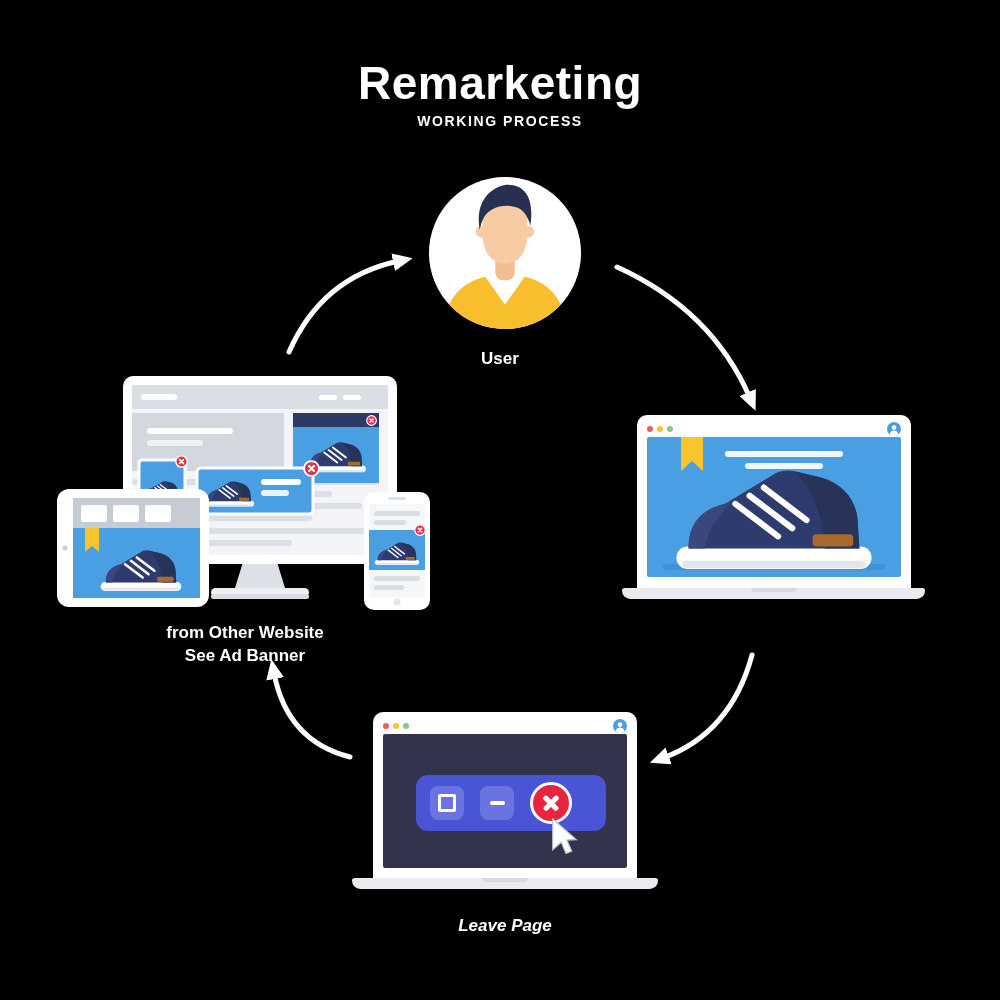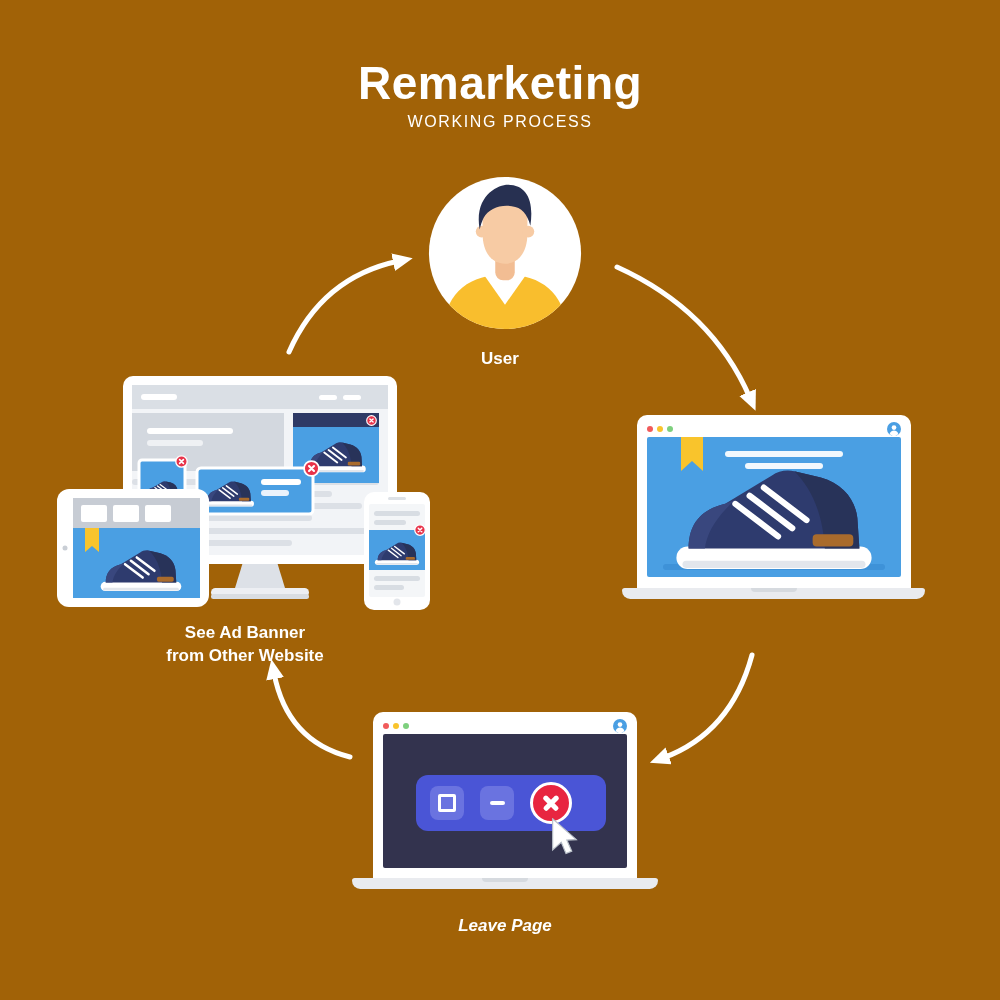--- a/index.html
+++ b/index.html
@@ -1,21 +1,21 @@
 <!DOCTYPE html>
 <html><head>
 <meta charset="utf-8">
 <style>
   html,body{margin:0;padding:0;background:#58c5cf;}
-  .canvas{position:relative;width:1000px;height:1000px;background:#a16207;overflow:hidden;
+  .canvas{position:relative;width:1000px;height:1000px;background:#000000;overflow:hidden;
           font-family:"Liberation Sans",sans-serif;}
   .page-title{position:absolute;top:56px;left:0;right:0;text-align:center;color:#fff;
           font-size:46px;font-weight:800;letter-spacing:.5px;}
   .page-subtitle{position:absolute;top:113px;left:0;right:0;text-align:center;color:#fff;
-          font-size:16px;font-weight:normal;letter-spacing:1.6px;}
+          font-size:14px;font-weight:bold;letter-spacing:1.6px;}
   .step-label{position:absolute;color:#fff;font-weight:bold;font-size:17px;text-align:center;line-height:23px;}
   .arrows{position:absolute;left:0;top:0;width:1000px;height:1000px;pointer-events:none;}
   .avatar{position:absolute;left:427px;top:175px;width:156px;height:156px;}
   
   .laptop{position:absolute;}
   .laptop .screen{margin:0 auto;background:#fff;border-radius:10px 10px 0 0;
           padding:5px 10px 9px;box-sizing:border-box;}
   .browser-top{height:17px;display:flex;align-items:center;}
   .dot{width:6px;height:6px;border-radius:50%;margin-right:4px;flex:0 0 auto;}
   .dot.red{background:#f15b5b;}.dot.yellow{background:#f9c42c;}.dot.green{background:#7ed07e;}
@@ -227,17 +227,17 @@
       <rect x="5" y="38" width="56" height="40" fill="#4a9fe3"></rect>
       <use href="#shoe" x="10" y="46" width="46" height="28"></use>
       <use href="#closex" x="50" y="32" width="12" height="12"></use>
     </g>
     <rect x="10" y="84" width="46" height="5" rx="2.5" fill="#d8dde3"></rect>
     <rect x="10" y="93" width="30" height="5" rx="2.5" fill="#d8dde3"></rect>
     <circle cx="33" cy="110" r="3.5" fill="#e3e6eb"></circle>
   </svg>
 
   <div class="step-label" style="left:70px;width:350px;top:621px;">
+    <div>from Other Website</div>
     <div>See Ad Banner</div>
-    <div>from Other Website</div>
   </div>
 
 </div>
 
 </body></html>

